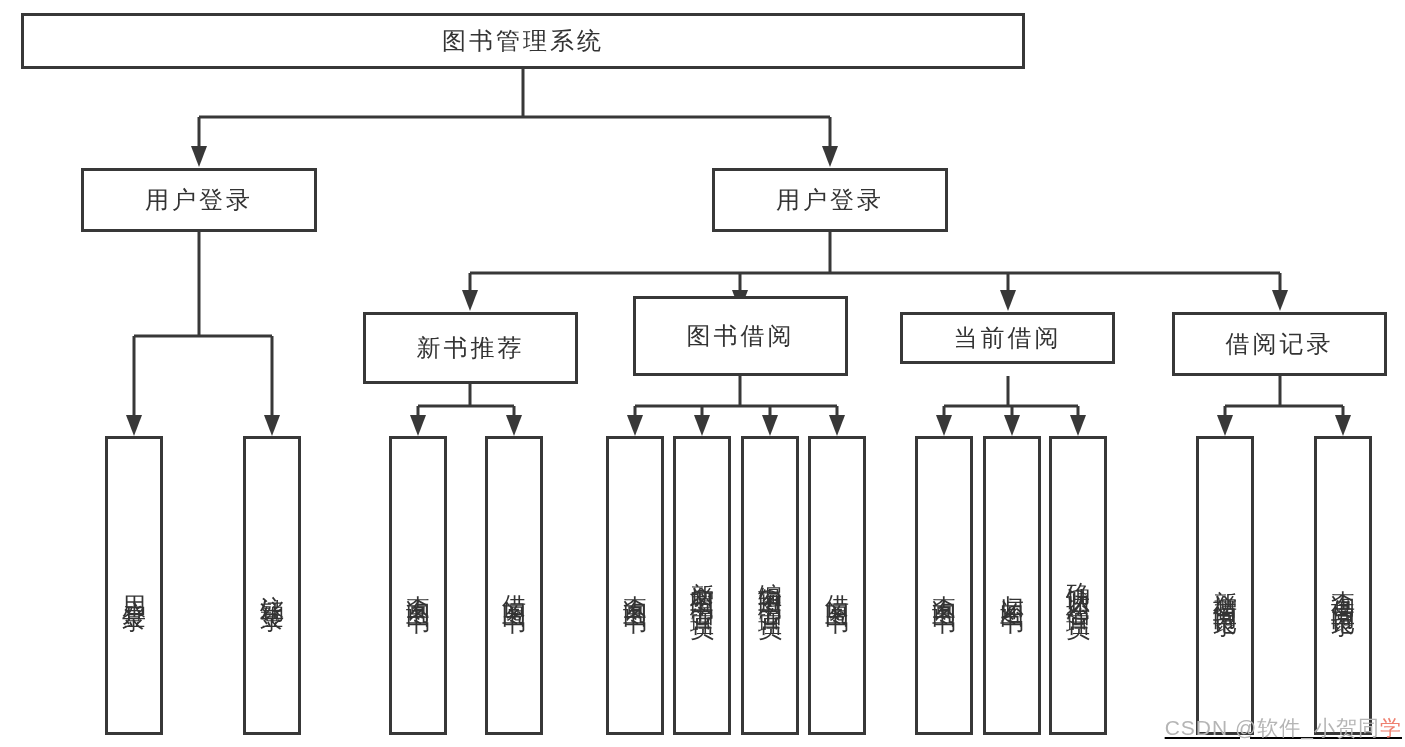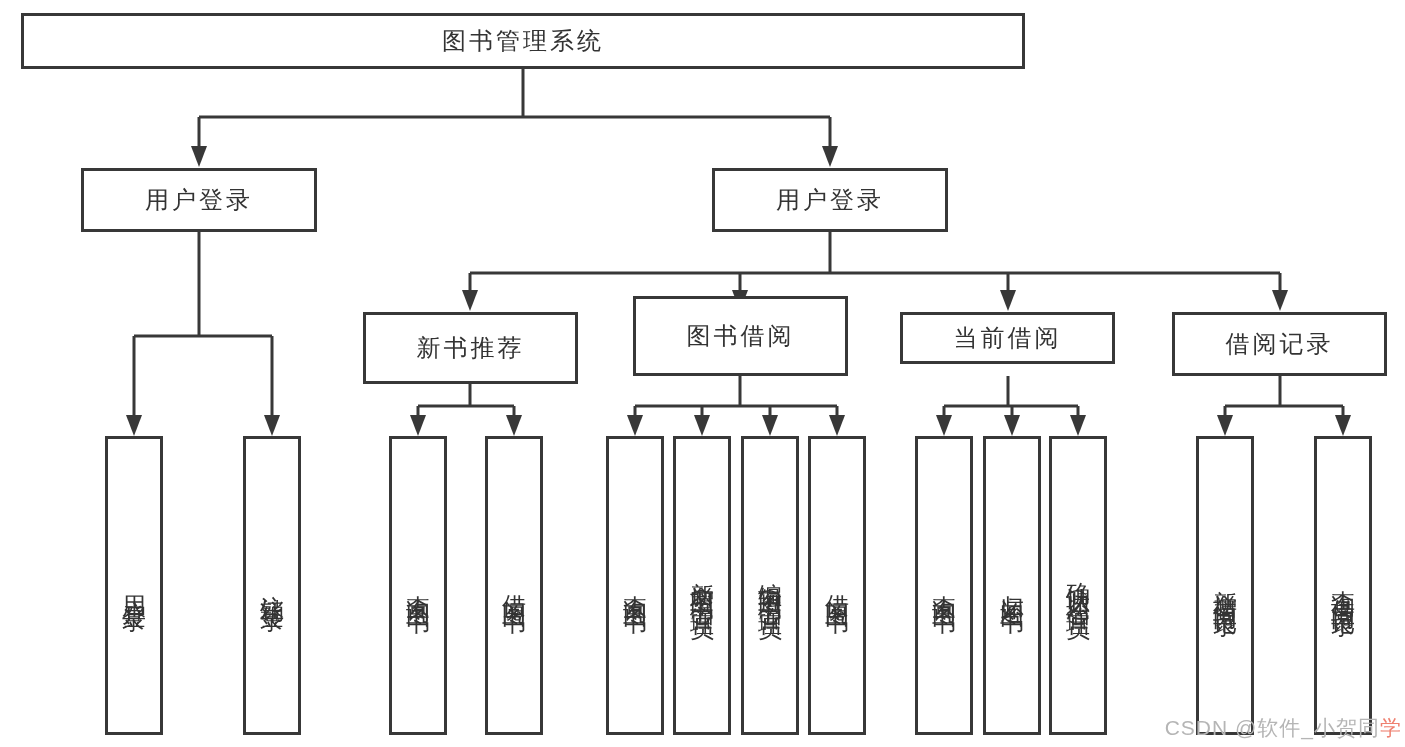--- a/index.html
+++ b/index.html
@@ -59,20 +59,21 @@
     white-space: nowrap;
   }
   .watermark {
     position: absolute;
     right: 3px;
     bottom: 5px;
     font-size: 21px;
     letter-spacing: 1px;
     white-space: nowrap;
     pointer-events: none;
+    text-decoration: underline;
   }
   .watermark .wm-gray { color: #b5b5b5; }
   .watermark .wm-red  { color: #ef8070; }
 </style>
 </head>
 <body>
 
 <div class="canvas">
 
   <svg class="connectors" width="1405" height="747" viewBox="0 0 1405 747" aria-hidden="true">

